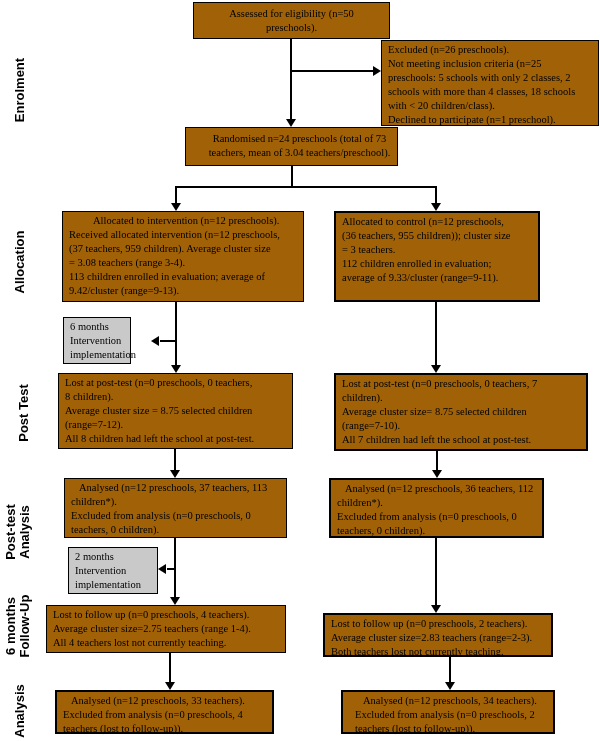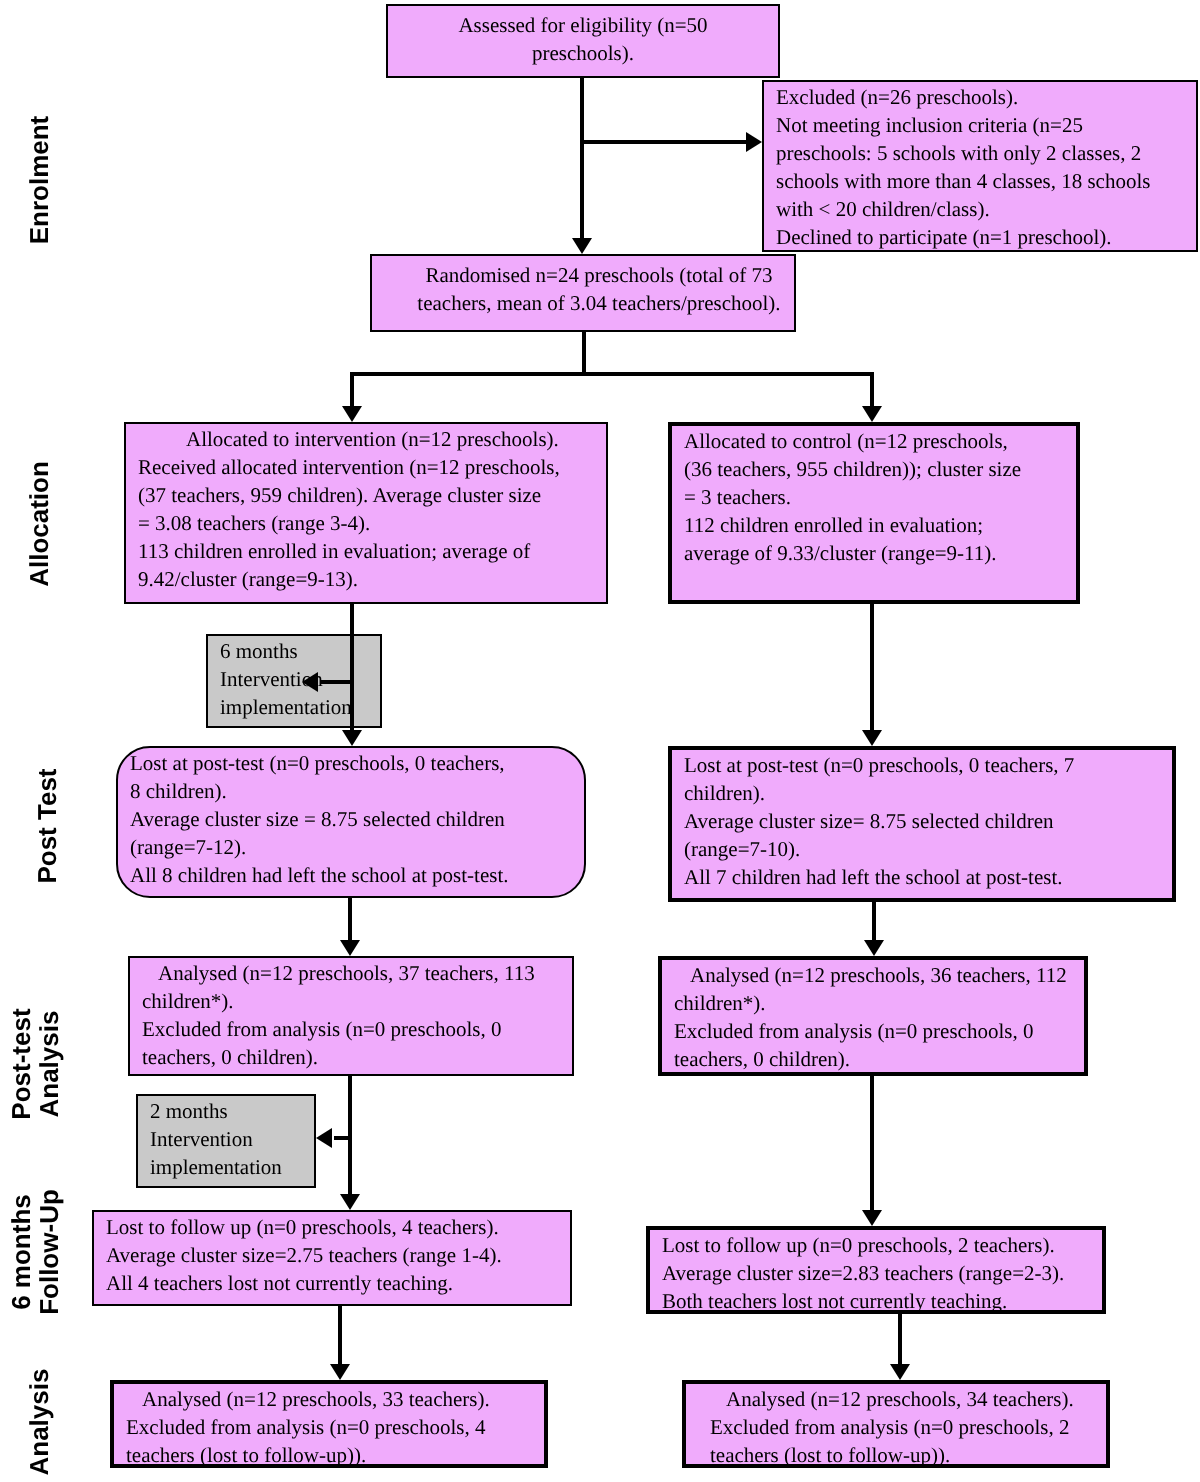--- a/index.html
+++ b/index.html
@@ -1,21 +1,21 @@
 <!DOCTYPE html>
 <html><head>
 <meta charset="utf-8">
 <style>
   html,body{margin:0;padding:0;background:#fff;}
   .canvas{
     position:relative;width:600px;height:741px;background:#ffffff;
     font-family:"Liberation Serif", serif;color:#000;overflow:hidden;
   }
   .box{
-    position:absolute;box-sizing:border-box;border:1px solid #000;background:#f0abfc;
+    position:absolute;box-sizing:border-box;border:1px solid #000;background:#a16207;
     font-size:10.5px;line-height:14px;white-space:pre-line;
     padding:2px 3px 0 6px;
   }
   .box.thick{border-width:2px;}
   .box.center{text-align:center;padding:4px 4px 0 4px;}
   .box.gray{background:#c9c9c9;}
   .box.indent24{text-indent:24px;}
   .box.indent8{text-indent:8px;}
   .ln{position:absolute;background:#000;}
   .ah{position:absolute;width:0;height:0;}
@@ -58,25 +58,25 @@
 Received allocated intervention (n=12 preschools,
 (37 teachers, 959 children). Average cluster size
 = 3.08 teachers (range 3-4).
 113 children enrolled in evaluation; average of
 9.42/cluster (range=9-13).</div>
   <div class="box thick" style="left:334px;top:211px;width:206px;height:91px;">Allocated to control (n=12 preschools,
 (36 teachers, 955 children)); cluster size
 = 3 teachers.
 112 children enrolled in evaluation;
 average of 9.33/cluster (range=9-11).</div>
-  <div class="box gray" style="left:63px;top:317px;width:88px;height:47px;margin-left:40px;">6 months
+  <div class="box gray" style="left:63px;top:317px;width:68px;height:47px;">6 months
 Intervention
 implementation</div>
 
-  <div class="box" style="left:58px;top:373px;width:235px;height:76px;border-radius:17px;">Lost at post-test (n=0 preschools, 0 teachers,
+  <div class="box" style="left:58px;top:373px;width:235px;height:76px;">Lost at post-test (n=0 preschools, 0 teachers,
 8 children).
 Average cluster size = 8.75 selected children
 (range=7-12).
 All 8 children had left the school at post-test.</div>
   <div class="box thick" style="left:334px;top:373px;width:254px;height:78px;">Lost at post-test (n=0 preschools, 0 teachers, 7
 children).
 Average cluster size= 8.75 selected children
 (range=7-10).
 All 7 children had left the school at post-test.</div>
 

